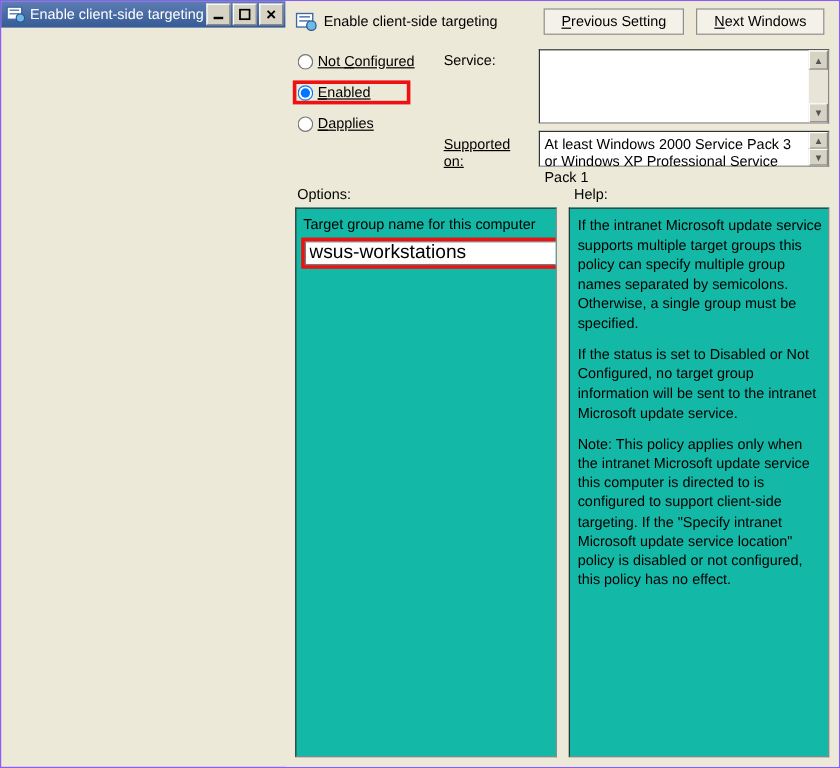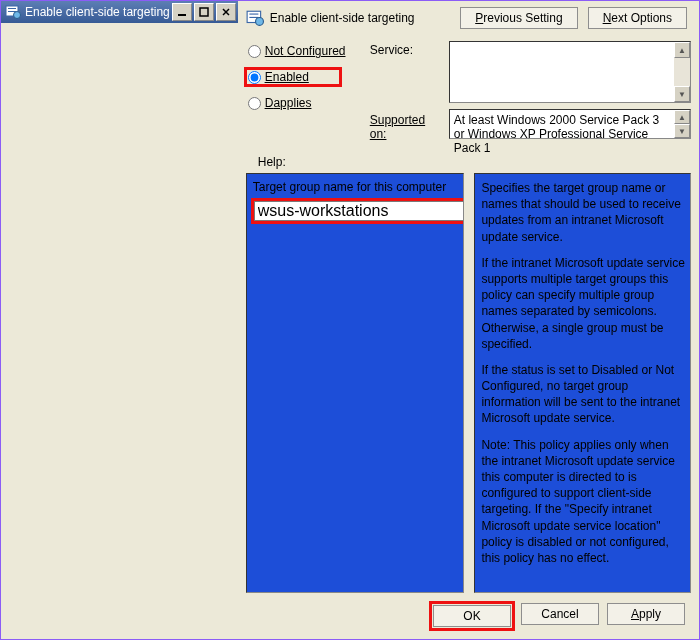--- a/index.html
+++ b/index.html
@@ -127,21 +127,21 @@
   
   .lower-labels {
     display:flex; margin-top:14px; padding:0 2px;
   }
   .lower-labels .l-opt { width: 50%; }
   .lower-labels .l-help { width: 50%; padding-left:10px;}
   .lower-panes {
     display:flex; gap:10px; flex:1; margin-top:4px; min-height:0;
   }
   .pane {
-    flex:1; background:#1d4ed8; border:1px inset #888;
+    flex:1; background:#14b8a6; border:1px inset #888;
     padding:6px; overflow:hidden; position:relative;
     font-size:12px;
   }
   .pane.help { padding-right: 4px; line-height:1.35; }
   .opt-label { margin-bottom:6px; }
   .opt-input-wrap { }
   .opt-input {
     width: 220px; height:20px;
     border:1px solid #7a7a7a; padding:1px 3px;
     font-family: inherit; font-size:16px;
@@ -201,21 +201,21 @@
           </svg>
       </span>
       <span class="policy-name">Enable client-side targeting</span>
       <div class="navbtns">
         <button class="btn">
             <span class="ul">P</span>
             <span>revious Setting</span>
           </button>
         <button class="btn">
             <span class="ul">N</span>
-            <span>ext Options</span>
+            <span>ext Windows</span>
           </button>
       </div>
     </div>
 
     <div class="midgrid">
       <div class="radios">
         <label class="radio-item">
           <input type="radio" name="st" style="">
           <span><span>Not </span><span class="ul" style="text-decoration:underline">C</span><span>onfigured</span></span>
         </label>
@@ -241,43 +241,33 @@
       <div class="txt-supported">
         <span>At least Windows 2000 Service Pack 3 or Windows XP Professional Service Pack 1</span>
         <div class="scroll-gutter">
           <div class="scroll-arrow">▲</div>
           <div class="scroll-arrow">▼</div>
         </div>
       </div>
     </div>
 
     <div class="lower-labels">
+      <div class="l-opt">Options:</div>
       <div class="l-help">Help:</div>
     </div>
 
     <div class="lower-panes">
       <div class="pane">
         <div class="opt-label">Target group name for this computer</div>
         <div class="opt-input-wrap highlight-red" style="width:224px;padding:1px;">
           <input class="opt-input" value="wsus-workstations" style="">
         </div>
       </div>
       <div class="pane help">
-        <p>Specifies the target group name or names that should be used to receive updates from an intranet Microsoft update service.</p>
         <p>If the intranet Microsoft update service supports multiple target groups this policy can specify multiple group names separated by semicolons. Otherwise, a single group must be specified.</p>
         <p>If the status is set to Disabled or Not Configured, no target group information will be sent to the intranet Microsoft update service.</p>
         <p>Note: This policy applies only when the intranet Microsoft update service this computer is directed to is configured to support client-side targeting. If the "Specify intranet Microsoft update service location" policy is disabled or not configured, this policy has no effect.</p>
       </div>
     </div>
 
-    <div class="footer">
-      <span class="highlight-red" style="display:inline-block;padding:2px;">
-        <button class="btn">OK</button>
-      </span>
-      <button class="btn">Cancel</button>
-      <button class="btn">
-          <span class="ul" style="text-decoration:underline">A</span>
-          <span>pply</span>
-        </button>
-    </div>
 
   </div>
 </div>
 
 </body></html>

